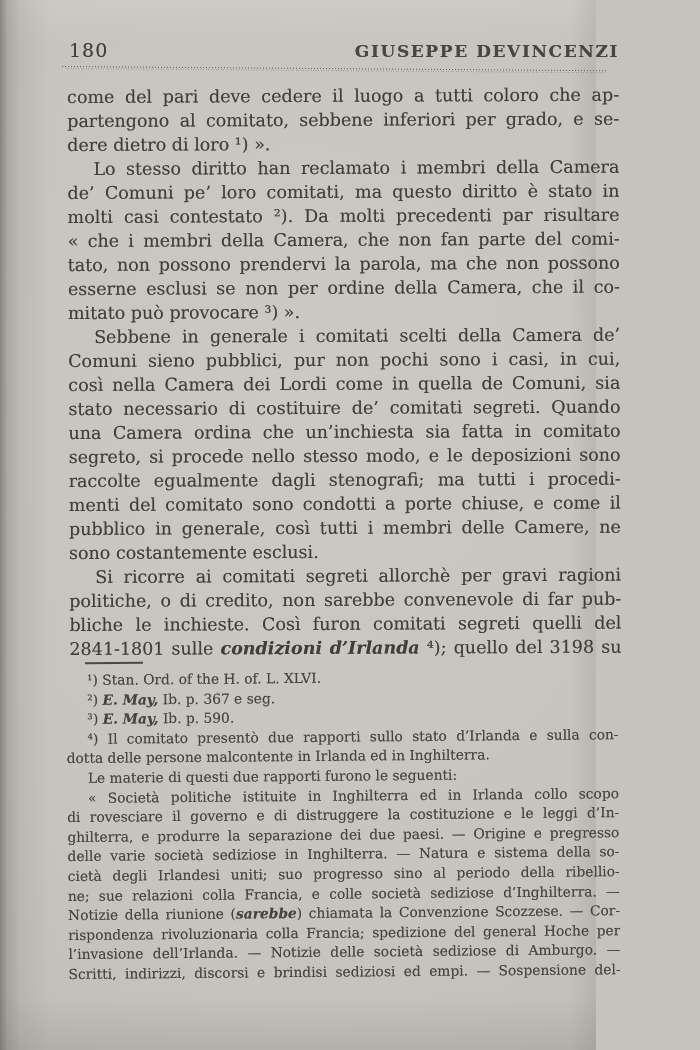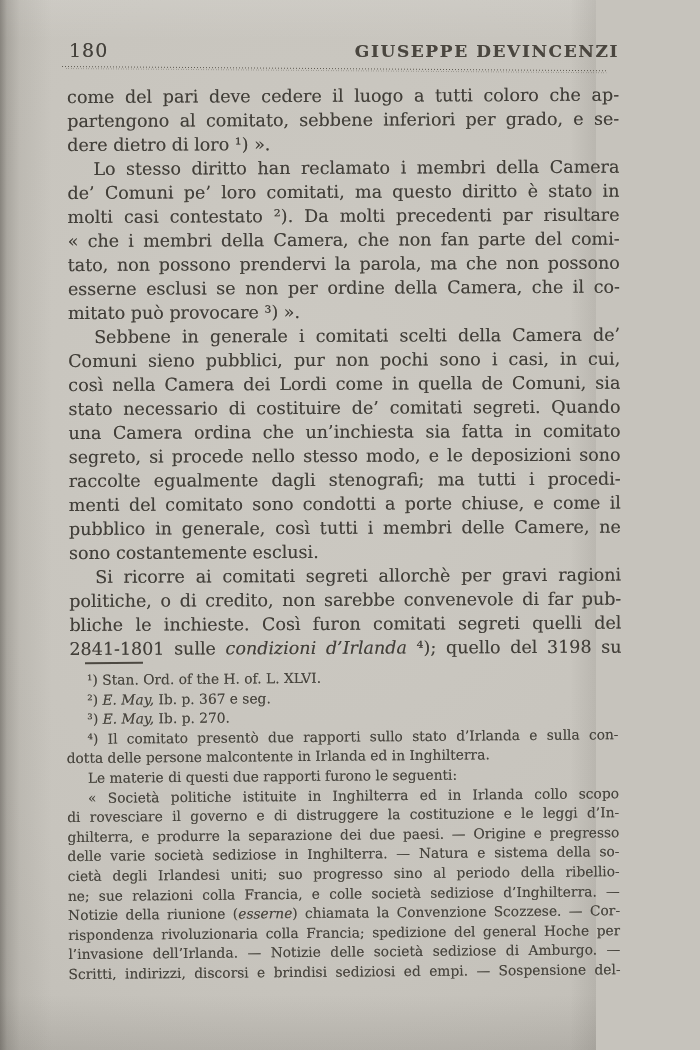--- a/index.html
+++ b/index.html
@@ -51,21 +51,21 @@
   }
   .fn-rule{
     position:absolute;left:18px;top:662px;width:58px;height:2px;
     background:#4c4841;transform:rotate(-.4deg);
   }
   .line{height:24px;overflow:hidden;text-align:justify;text-align-last:justify;}
   .footnotes .line{height:19.6px;}
   .line.end{text-align-last:left;}
   .line.indent{text-indent:26px;}
   .footnotes .line.indent{text-indent:21px;}
-  .it{font-style:italic;}
+  .it{font-style:italic;font-weight:bold;}
 </style>
 </head>
 <body>
 
 <div class="photo">
   <div class="content">
 
     <div class="pagenum">180</div>
     <div class="running">GIUSEPPE DEVINCENZI</div>
     <div class="dotted-rule"></div>
@@ -103,30 +103,30 @@
         <div class="line">bliche le inchieste. Così furon comitati segreti quelli del</div>
         <div class="line"><span>2841-1801 sulle </span><span class="it">condizioni d’Irlanda</span><span> ⁴); quello del 3198 su</span></div>
       </div>
     </div>
 
     <div class="fn-rule"></div>
 
     <div class="footnotes">
       <div class="line indent end">¹) Stan. Ord. of the H. of. L. XLVI.</div>
       <div class="line indent end"><span>²) </span><span class="it">E. May,</span><span> Ib. p. 367 e seg.</span></div>
-      <div class="line indent end"><span>³) </span><span class="it">E. May,</span><span> Ib. p. 270.</span></div>
+      <div class="line indent end"><span>³) </span><span class="it">E. May,</span><span> Ib. p. 590.</span></div>
       <div class="line indent">⁴) Il comitato presentò due rapporti sullo stato d’Irlanda e sulla con-</div>
       <div class="line end">dotta delle persone malcontente in Irlanda ed in Inghilterra.</div>
       <div class="line indent end">Le materie di questi due rapporti furono le seguenti:</div>
       <div class="line indent">« Società politiche istituite in Inghilterra ed in Irlanda collo scopo</div>
       <div class="line">di rovesciare il governo e di distruggere la costituzione e le leggi d’In-</div>
       <div class="line">ghilterra, e produrre la separazione dei due paesi. — Origine e pregresso</div>
       <div class="line">delle varie società sediziose in Inghilterra. — Natura e sistema della so-</div>
       <div class="line">cietà degli Irlandesi uniti; suo progresso sino al periodo della ribellio-</div>
       <div class="line">ne; sue relazioni colla Francia, e colle società sediziose d’Inghilterra. —</div>
-      <div class="line"><span>Notizie della riunione (</span><span class="it">esserne</span><span>) chiamata la Convenzione Scozzese. — Cor-</span></div>
+      <div class="line"><span>Notizie della riunione (</span><span class="it">sarebbe</span><span>) chiamata la Convenzione Scozzese. — Cor-</span></div>
       <div class="line">rispondenza rivoluzionaria colla Francia; spedizione del general Hoche per</div>
       <div class="line">l’invasione dell’Irlanda. — Notizie delle società sediziose di Amburgo. —</div>
       <div class="line">Scritti, indirizzi, discorsi e brindisi sediziosi ed empi. — Sospensione del-</div>
     </div>
 
   </div>
 </div>
 
 </body></html>

